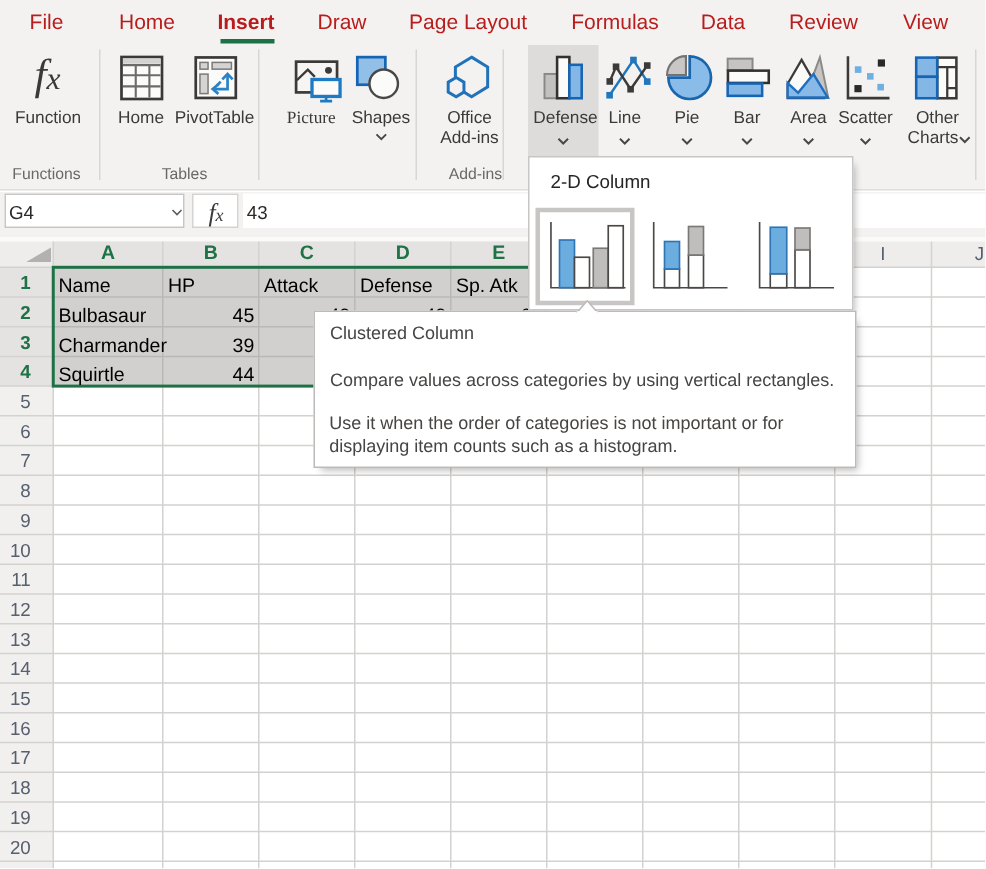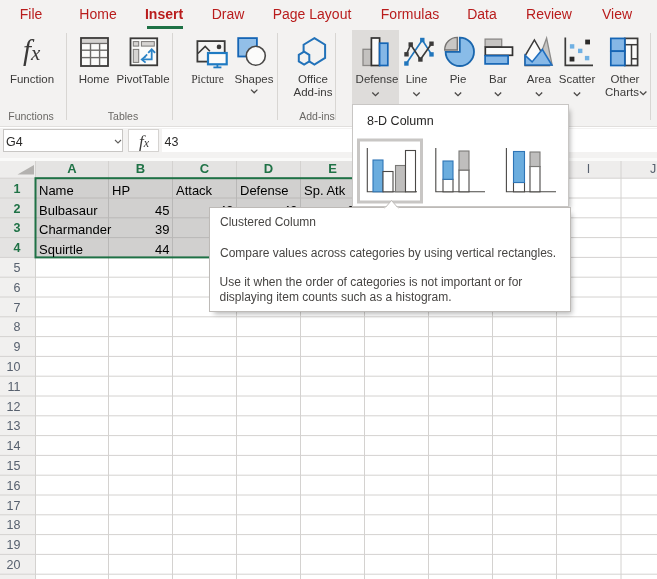--- a/index.html
+++ b/index.html
@@ -302,21 +302,21 @@
       <text x="169.5" y="214.6">45</text>
       <text x="233.5" y="214.6">49</text>
       <text x="297.5" y="214.6">49</text>
       <text x="361.5" y="214.6">65</text>
       <text x="169.5" y="234.4">39</text>
       <text x="169.5" y="254.2">44</text>
     </g>
   </svg>
 
   <div class="abs" style="left:352px;top:104px;width:217px;height:103px;background:#fff;border:1px solid #c8c6c4;box-shadow:3px 4px 5px -2px rgba(0,0,0,0.3);"></div>
-  <span class="abs" style="left:367px;top:113.7px;font-size:12.5px;color:#262524;">8-D Column</span>
+  <span class="abs" style="left:367px;top:113.7px;font-size:12.5px;color:#262524;">2-D Column</span>
   <svg class="abs" style="left:352px;top:104px;" width="217" height="103" viewBox="0 0 217 103">
 
     <rect x="6.5" y="36" width="63" height="62" fill="#fff" stroke="#c8c6c4" stroke-width="3"></rect>
 
     <g stroke="#4a4846" stroke-width="1.1" fill="none">
       <path d="M15.3 44 V87.8 H65"></path>
     </g>
     <g stroke-width="1.1">
       <rect x="21" y="56" width="10" height="31.8" fill="#6badde" stroke="#2e75b6"></rect>
       <rect x="31" y="67.5" width="10" height="20.3" fill="#fff" stroke="#4a4846"></rect>

